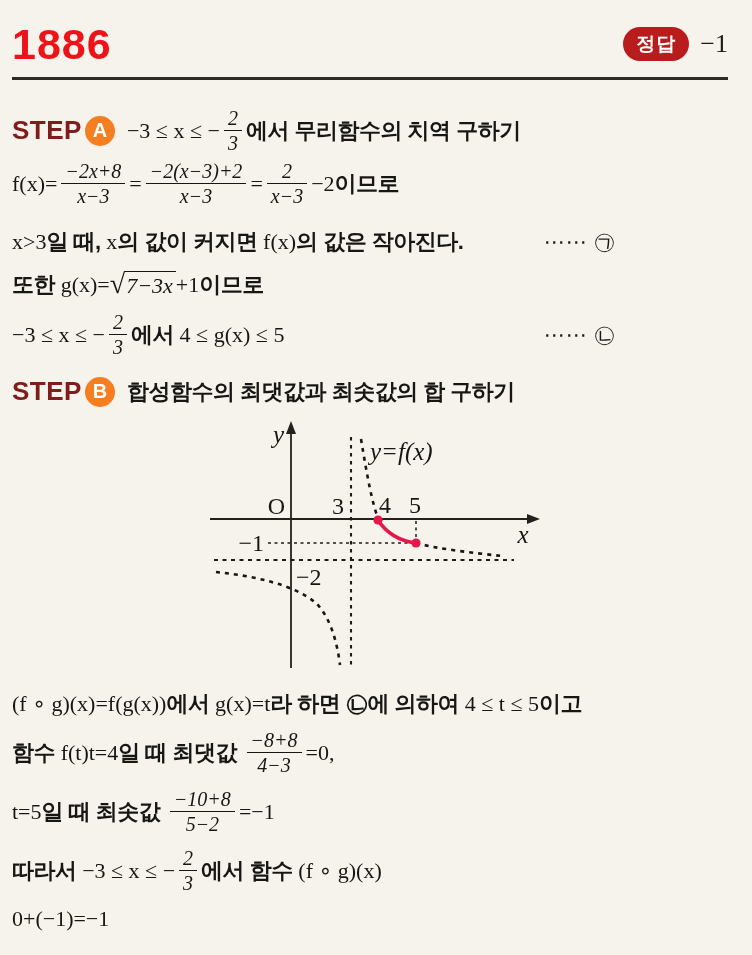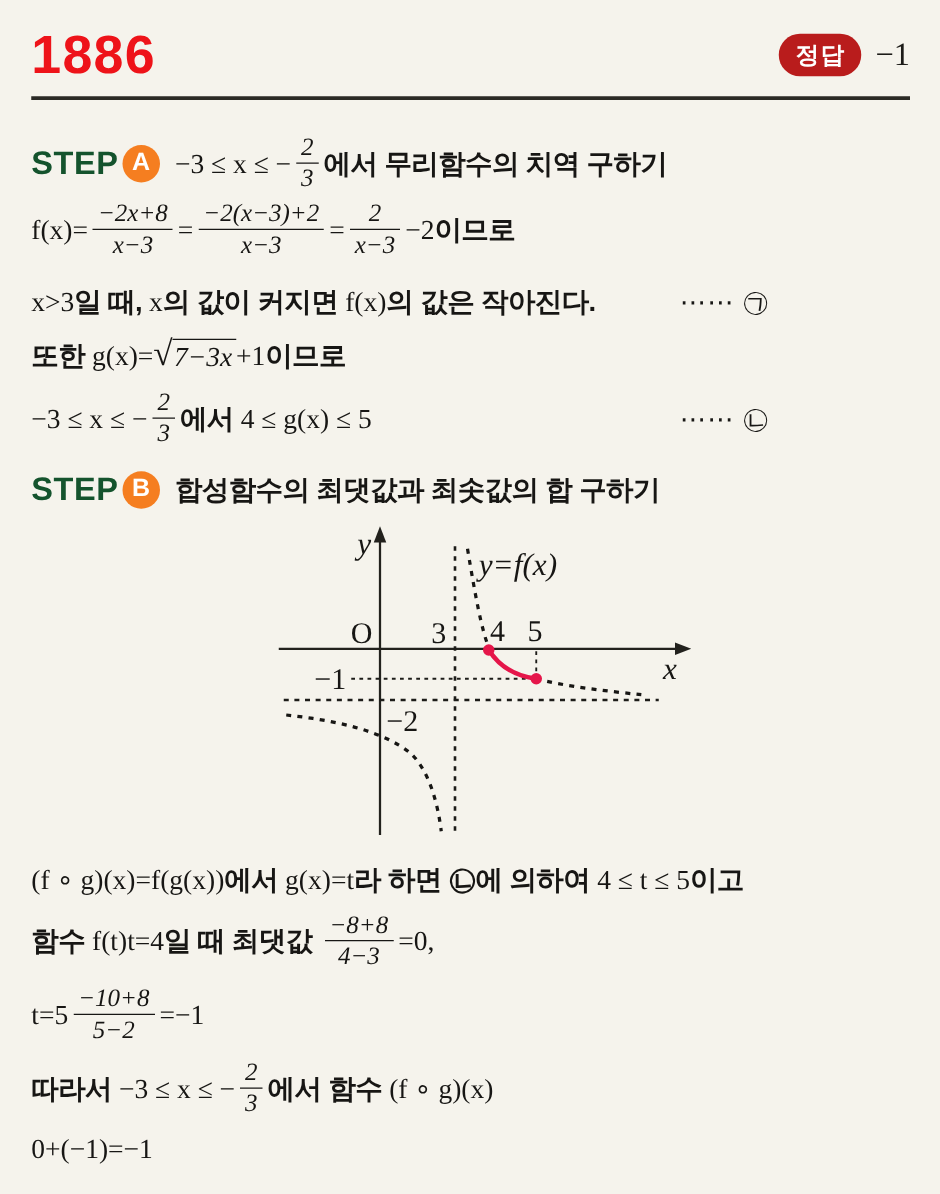--- a/index.html
+++ b/index.html
@@ -1,33 +1,33 @@
 <!DOCTYPE html>
 <html><head>
 <meta charset="utf-8">
 <style>
   html,body{margin:0;padding:0}
   body{
     width:752px;height:955px;overflow:hidden;
     background:#f5f3ec;color:#171614;
     font-family:"Liberation Sans",sans-serif;
   }
-  .page{box-sizing:border-box;width:752px;height:955px;padding:18px 24px 0 25px;position:relative}
+  .page{box-sizing:border-box;width:752px;height:955px;padding:18px 24px 0 12px;position:relative}
 
   
   .hdr{display:flex;justify-content:space-between;align-items:center;height:52px}
   .problem-number{font-size:43px;font-weight:900;color:#ee1319;letter-spacing:1px;font-family:"Liberation Sans",sans-serif}
   .answer{display:flex;align-items:center;gap:11px}
   .answer-badge{background:#b91c1c;color:#fff;font-size:19px;font-weight:700;padding:4px 13px;border-radius:17px;letter-spacing:1px}
   .answer-value{font-family:"Liberation Serif",serif;font-size:26px;color:#1c1b18}
   .rule{border:none;border-top:3px solid #2b2a25;margin:7px 0 0}
 
   
   .step-head{display:flex;align-items:center;margin-top:24px}
-  .step-word{color:#14532d;font-weight:800;font-size:26px;letter-spacing:.5px}
+  .step-word{color:#7f1d1d;font-weight:800;font-size:26px;letter-spacing:.5px}
   .step-circle{width:30px;height:30px;border-radius:50%;background:#f57e20;color:#fff;font-weight:800;
     font-size:20px;display:inline-flex;align-items:center;justify-content:center;margin-left:3px;flex:none}
   .step-title{margin-left:12px}
   .step-title .k{font-weight:800;letter-spacing:-0.5px}
 
   
   .math-line{position:relative;font-size:22px;display:flex;align-items:center;min-height:30px}
   .math-line span{white-space:pre}
   .m{font-family:"Liberation Serif",serif;}
   .k{font-weight:600;letter-spacing:-0.5px}
@@ -169,20 +169,21 @@
   <div class="math-line" id="para-2">
       <span class="k">함수 </span>
       <span class="m">f(t)</span>
       <span class="m">t=4</span>
       <span class="k">일 때 최댓값 </span>
       <span class="frac"><span class="num">−8+8</span><span class="den">4−3</span></span>
       <span class="m">=0,</span>
     </div>
   <div class="math-line" id="para-3">
       <span class="m">t=5</span>
+      <span class="k">일 때 최솟값 </span>
       <span class="frac"><span class="num">−10+8</span><span class="den">5−2</span></span>
       <span class="m">=−1</span>
     </div>
   <div class="math-line" id="para-4">
       <span class="k">따라서 </span>
       <span class="m">−3 ≤ x ≤ −</span>
       <span class="frac"><span class="num">2</span><span class="den">3</span></span>
       <span class="k">에서 함수 </span>
       <span class="m">(f ∘ g)(x)</span>
     </div>

